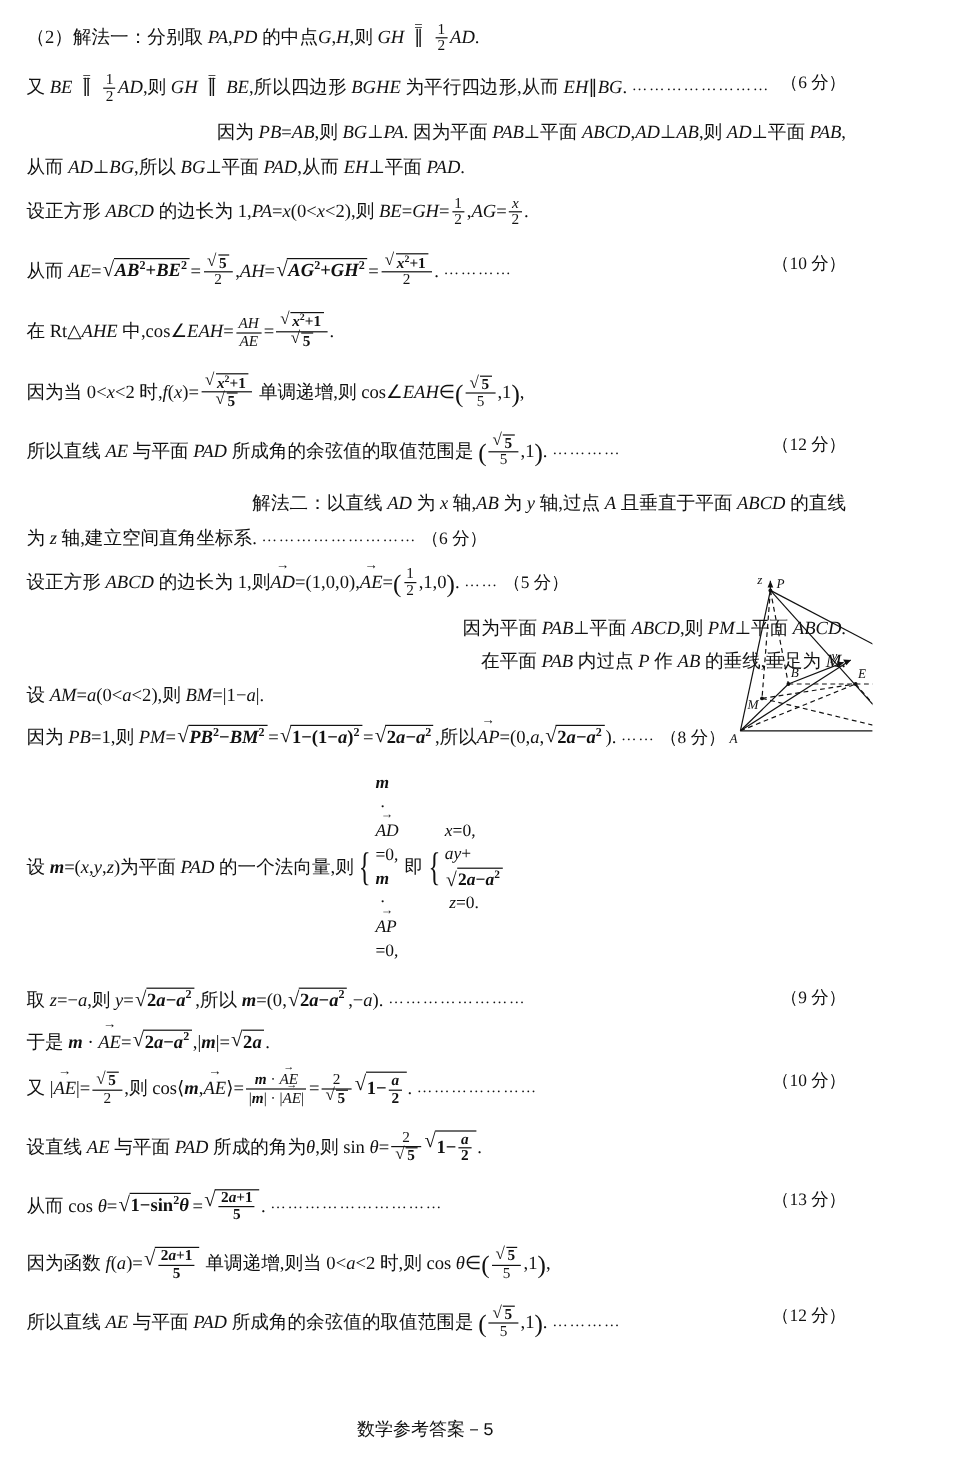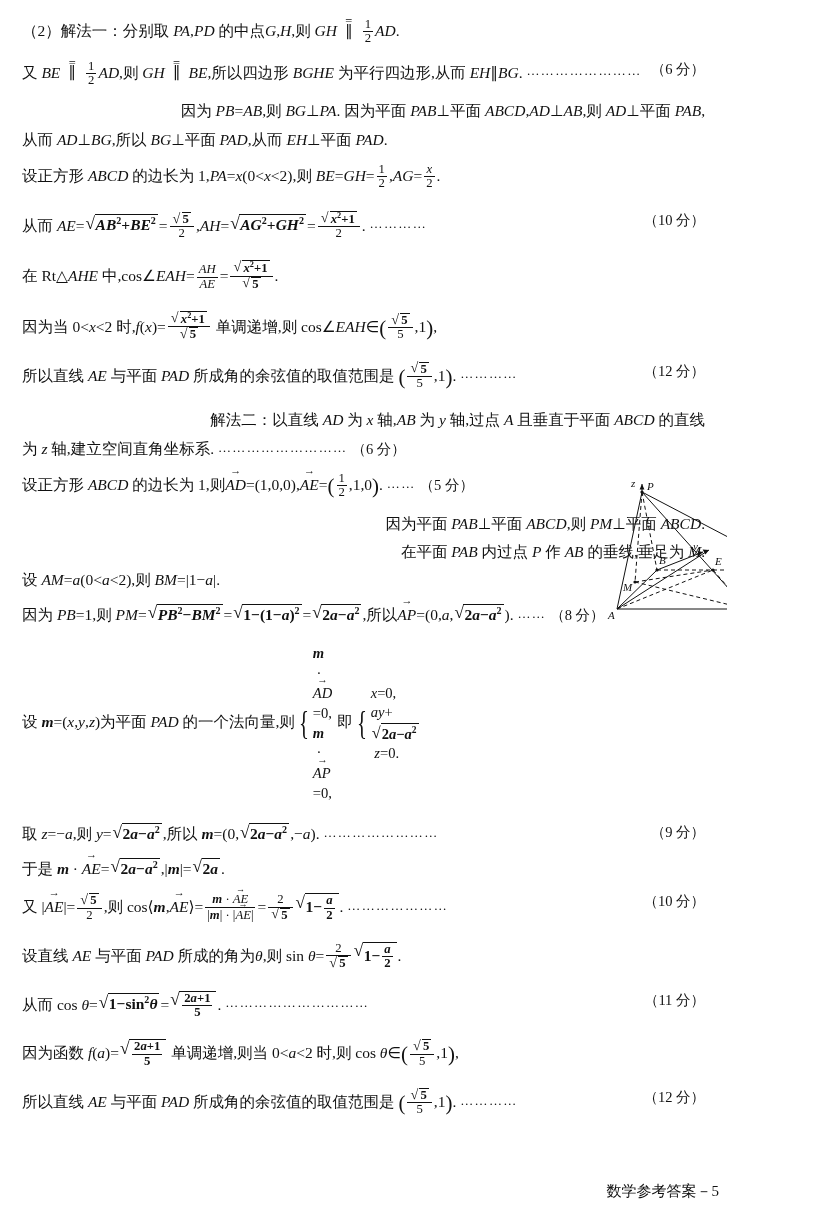--- a/index.html
+++ b/index.html
@@ -111,24 +111,25 @@
   
   .figure{
     position:absolute;
     left:595px;
     top:478px;
     width:215px;
     height:155px;
   }
   .footer{
     position:absolute;
-    left:0;right:8px;
+    left:0;right:18px;
     bottom:16px;
-    text-align:right;
+    text-align:center;
     font-size:15px;
+    font-family:Liberation Mono, monospace;
   }
 </style>
 </head>
 <body>
 
 <div class="page">
  <div class="body-wrap">
 
   <div class="line">
     （2）解法一：分别取 <i class="mi">PA</i>,<i class="mi">PD</i> 的中点<i class="mi">G</i>,<i class="mi">H</i>,则 <i class="mi">GH</i>&nbsp;<span style="display:inline-block;position:relative;width:16px;text-align:center;">∥<span style="position:absolute;left:0;right:0;top:-0.52em;text-align:center;font-size:0.8em;">=</span></span>&nbsp;<span class="frac"><span class="num">1</span><span class="den">2</span></span><i class="mi">AD</i>.
@@ -241,21 +242,21 @@
     <span class="score">（10 分）</span>
   </div>
 
   <div class="line tall">
     设直线 <i class="mi">AE</i> 与平面 <i class="mi">PAD</i> 所成的角为<i class="mi">θ</i>,则 sin <i class="mi">θ</i>=<span class="frac"><span class="num">2</span><span class="den"><span class="sqrt"><span class="rad">5</span></span></span></span><span class="sqrt"><span class="rad">1−<span class="frac"><span class="num"><i class="mi">a</i></span><span class="den">2</span></span></span></span>.
   </div>
 
   <div class="line tall">
     从而 cos <i class="mi">θ</i>=<span class="sqrt"><span class="rad">1−sin<sup class="e">2</sup><i class="mi">θ</i></span></span>=<span class="sqrt"><span class="rad"><span class="frac"><span class="num">2<i class="mi">a</i>+1</span><span class="den">5</span></span></span></span>.
     <span class="dots">…………………………</span>
-    <span class="score">（11 分）</span>
+    <span class="score">（13 分）</span>
   </div>
 
   <div class="line tall">
     因为函数 <i class="mi">f</i>(<i class="mi">a</i>)=<span class="sqrt"><span class="rad"><span class="frac"><span class="num">2<i class="mi">a</i>+1</span><span class="den">5</span></span></span></span> 单调递增,则当 0&lt;<i class="mi">a</i>&lt;2 时,则 cos <i class="mi">θ</i>∈<span class="paren-big">(</span><span class="frac"><span class="num"><span class="sqrt"><span class="rad">5</span></span></span><span class="den">5</span></span>,1<span class="paren-big">)</span>,
   </div>
 
   <div class="line">
     所以直线 <i class="mi">AE</i> 与平面 <i class="mi">PAD</i> 所成角的余弦值的取值范围是 <span class="paren-big">(</span><span class="frac"><span class="num"><span class="sqrt"><span class="rad">5</span></span></span><span class="den">5</span></span>,1<span class="paren-big">)</span>.
     <span class="dots">…………</span>
     <span class="score">（12 分）</span>

